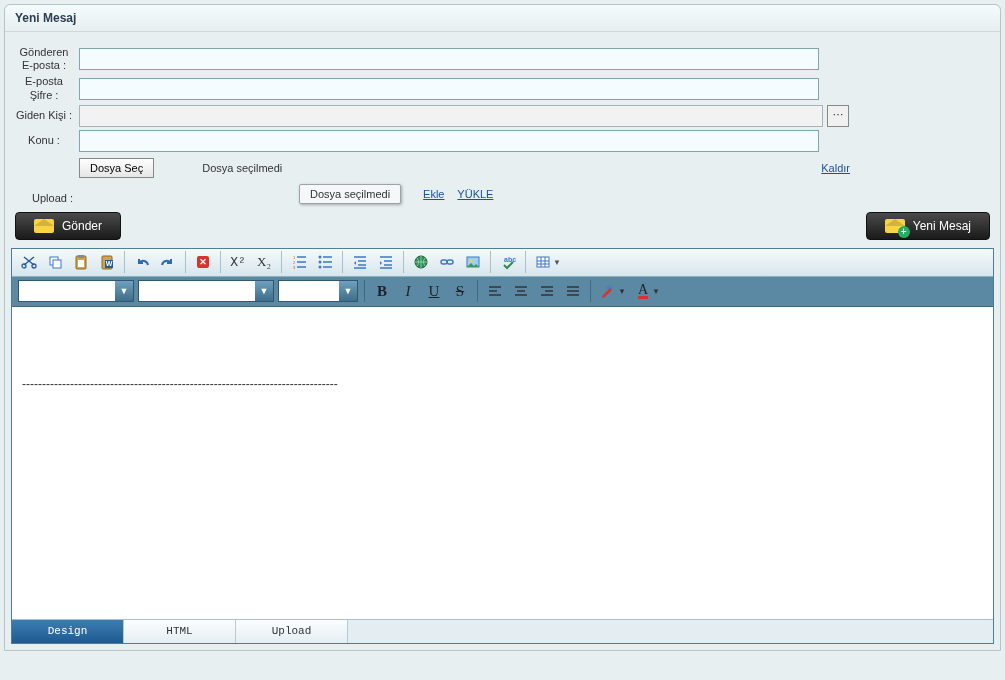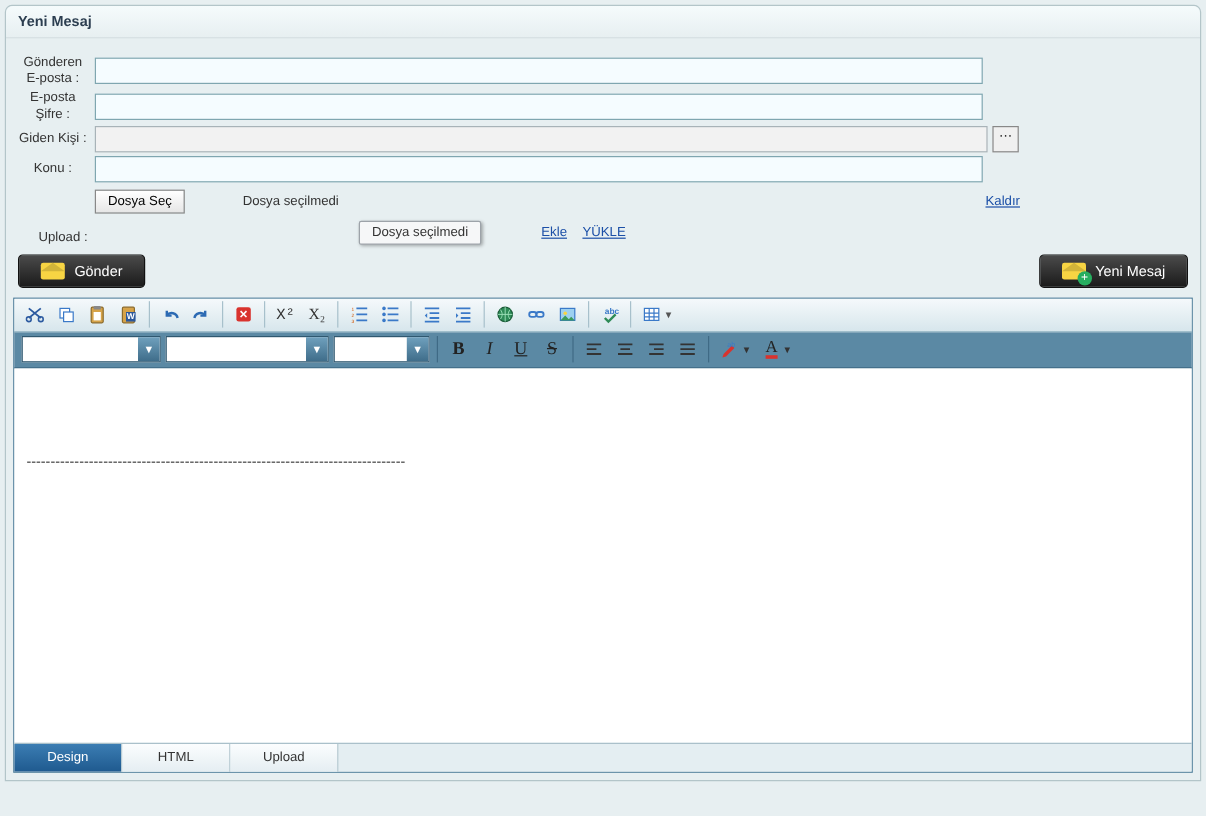--- a/index.html
+++ b/index.html
@@ -118,21 +118,21 @@
 }
 .tooltip-box {
   border: 1px solid #9da3a9;
   background: #f6f7f8;
   padding: 3px 10px;
   border-radius: 2px;
   box-shadow: 1px 1px 3px rgba(0,0,0,0.3);
   font-size: 11px;
 }
 .upload-links {
-  margin-left: 50px;
+  margin-left: 22px;
 }
 .upload-links span { margin-right: 10px; }
 .action-row {
   display: flex;
   align-items: center;
   padding: 4px 10px 8px 10px;
 }
 .dark-btn {
   display: inline-flex;
   align-items: center;
@@ -246,27 +246,28 @@
   overflow: auto;
   font-size: 12px;
 }
 .view-tabs {
   background: #e4eef2;
   border-top: 1px solid #aac0ca;
   display: flex;
   height: 24px;
 }
 .view-tab {
-  width: 90px;
+  width: 112px;
   text-align: center;
   line-height: 22px;
   font-size: 11px;
   border-right: 1px solid #b7cad2;
   background: linear-gradient(#fbfdfe,#e5eef2);
   cursor: pointer;
+  font-family: Liberation Mono, monospace;
 }
 .view-tab.active {
   background: linear-gradient(#3b7db3,#1f5a8f);
   color: #fff;
 }
 svg { display: block; }
 </style>
 </head>
 <body>
 

